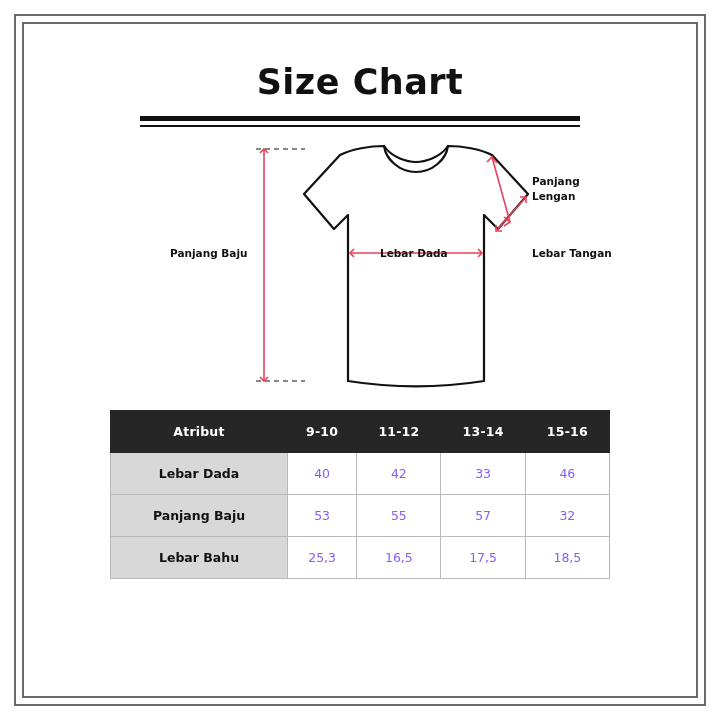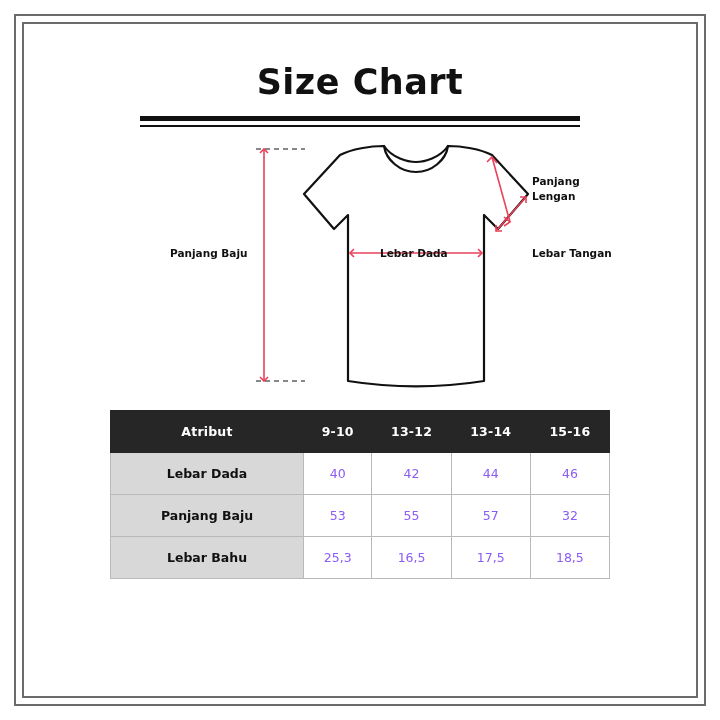--- a/index.html
+++ b/index.html
@@ -87,21 +87,21 @@
     width: 500px;
     margin: 4px auto 0 auto;
     font-size: 12.5px;
   }
   table.size-table th,
   table.size-table td {
     border: 1px solid #b9b9b9;
     height: 41px;
     text-align: center;
     font-weight: normal;
-    padding: 0 12px;
+    padding: 0 4px;
   }
   table.size-table thead th {
     background: #262626;
     color: #ffffff;
     font-weight: bold;
     font-size: 12.5px;
     border: 1px solid #262626;
     letter-spacing: 0.2px;
   }
   table.size-table thead th.attr-head {
@@ -203,31 +203,31 @@
         <text class="lbl" x="340" y="116">Lebar Dada</text>
         <text class="lbl" x="130" y="116">Panjang Baju</text>
       </svg>
     </div>
 
     <table class="size-table">
       <thead>
         <tr>
           <th class="attr-head">Atribut</th>
           <th>9-10</th>
-          <th>13-12</th>
+          <th>11-12</th>
           <th>13-14</th>
           <th>15-16</th>
         </tr>
       </thead>
       <tbody>
         <tr>
           <td class="row-label">Lebar Dada</td>
           <td class="val">40</td>
           <td class="val">42</td>
-          <td class="val">44</td>
+          <td class="val">33</td>
           <td class="val">46</td>
         </tr>
         <tr>
           <td class="row-label">Panjang Baju</td>
           <td class="val">53</td>
           <td class="val">55</td>
           <td class="val">57</td>
           <td class="val">32</td>
         </tr>
         <tr>

